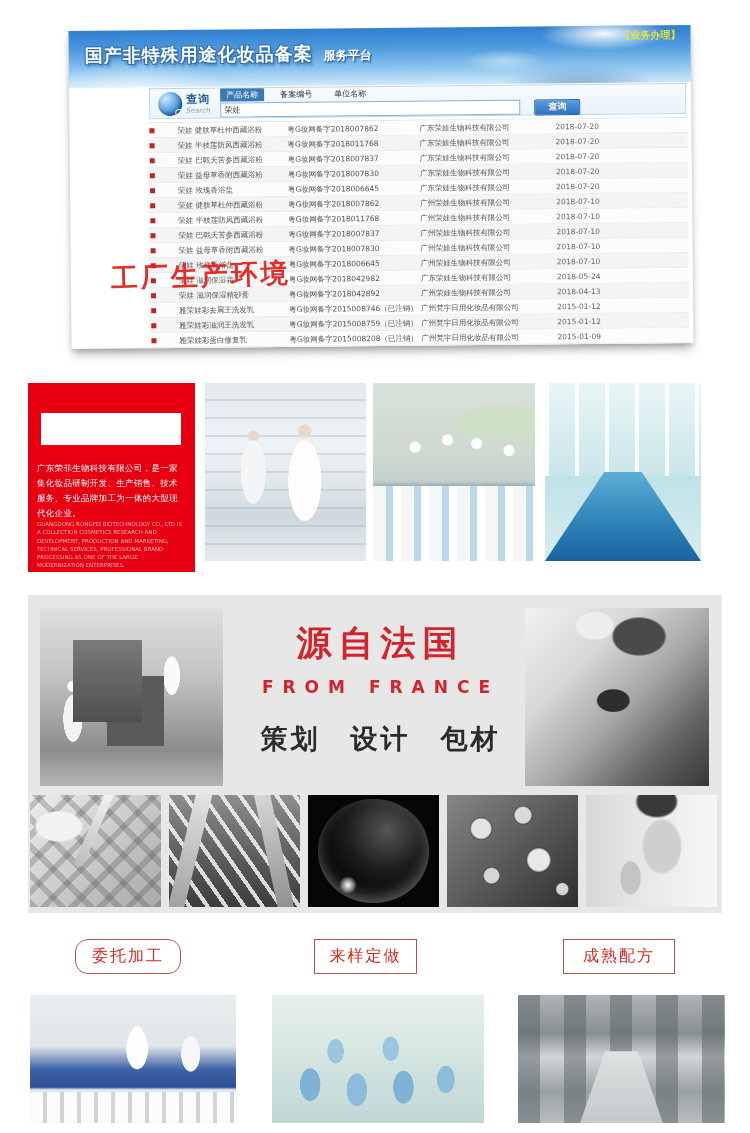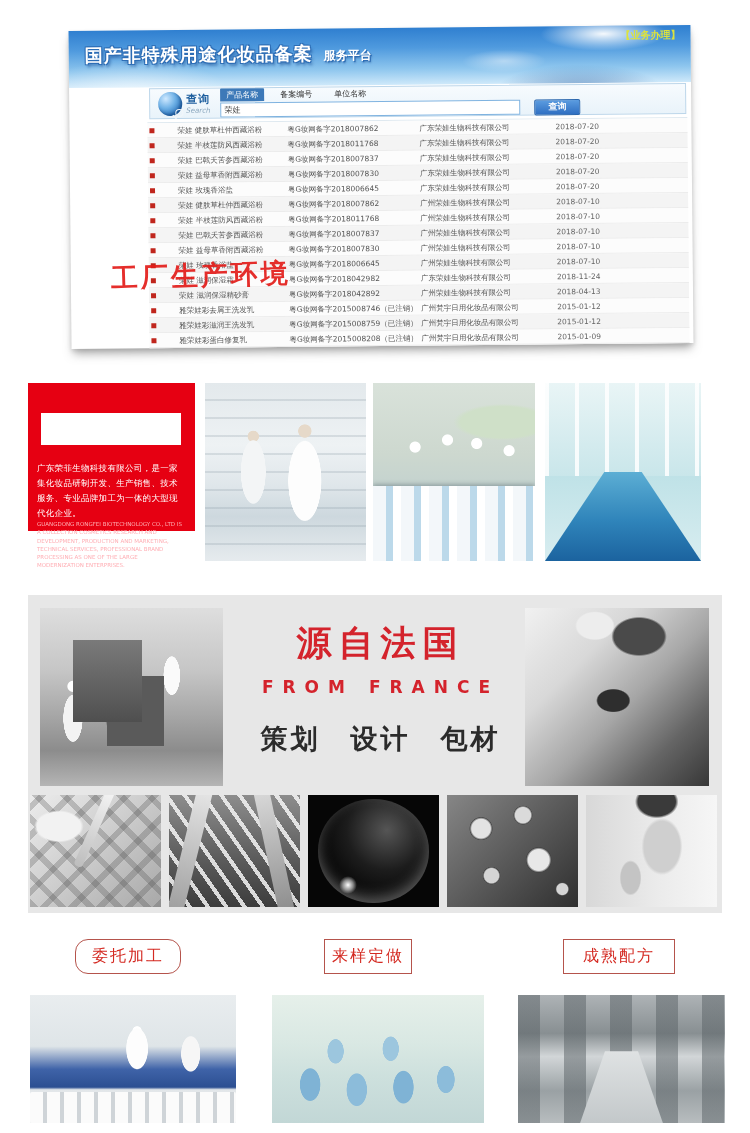--- a/index.html
+++ b/index.html
@@ -51,21 +51,21 @@
   .c { position:absolute; top:0; line-height:15px; font-size:7.5px; color:#555; white-space:nowrap; }
   .c.name { left:30px; }
   .c.num  { left:140px; }
   .c.comp { left:272px; }
   .c.date { left:408px; color:#666; }
 
   .watermark { position:absolute; left:40px; top:228px; font-size:27px; font-weight:900; color:#e31d1a;
     letter-spacing:3px; transform:rotate(-1.2deg); white-space:nowrap; opacity:.92; }
 
   
-  .redbox { position:absolute; left:28px; top:383px; width:167px; height:148px; background:var(--brand-red,#e60012); }
+  .redbox { position:absolute; left:28px; top:383px; width:167px; height:189px; background:var(--brand-red,#e60012); }
   .logo-white { position:absolute; left:13px; top:30px; width:140px; height:32px; background:#fff; }
   .redbox .cn { position:absolute; left:9px; top:78px; width:149px; color:#fff; font-size:8.5px; line-height:1.75; letter-spacing:.3px; }
   .redbox .en { position:absolute; left:9px; top:137px; width:149px; color:#ffaeb4; font-size:5.5px; line-height:1.5; }
 
   .ph { position:absolute; overflow:hidden; }
   .ph-lab { left:205px; top:383px; width:161px; height:178px;
     background:
       radial-gradient(ellipse 24px 58px at 62% 55%, #fdfdfd 68%, transparent 70%),
       radial-gradient(ellipse 18px 46px at 30% 50%, #f3f5f6 68%, transparent 70%),
       radial-gradient(circle 7px at 62% 27%, #e6d9c9 90%, transparent 100%),
@@ -149,21 +149,21 @@
       radial-gradient(ellipse 34px 26px at 54% 6%, #3a3a3a 55%, transparent 64%),
       radial-gradient(ellipse 30px 42px at 58% 46%, #cfcfcf 60%, transparent 68%),
       radial-gradient(ellipse 16px 26px at 34% 74%, #c4c4c4 60%, transparent 68%),
       linear-gradient(90deg,#d8d8d8 0%,#ebebeb 55%,#f6f6f6 100%); }
 
   
   .svc-btn { position:absolute; top:939px; height:35px; background:#fff; border:1px solid #b5544c;
     color:#d42a22; font-size:16px; font-weight:500; letter-spacing:2px; cursor:pointer;
     font-family:"DejaVu Sans","Liberation Sans",sans-serif; }
   .b1 { left:75px;  width:106px;border-radius:13px; }
-  .b2 { left:324px; width:88px; }
+  .b2 { left:314px; width:103px; }
   .b3 { left:563px; width:112px; }
 
   .fp1 { left:30px; top:995px; width:206px; height:128px;
     background:
       radial-gradient(ellipse 16px 30px at 52% 42%, #fdfdfd 66%, transparent 70%),
       radial-gradient(ellipse 14px 26px at 78% 46%, #f6f6f6 66%, transparent 70%),
       radial-gradient(circle 5px at 52% 28%, #fff 85%, transparent 100%),
       linear-gradient(180deg,#e9edef 0%,#dfe5e8 40%,#3f63a8 58%,#2c4f92 72%,#e2e6e9 74%,#f2f4f5 100%); }
   .fp1:after { content:""; position:absolute; left:0; bottom:0; width:100%; height:24%;
     background:repeating-linear-gradient(90deg,#fbfbfb 0 13px,#cfd4d8 13px 17px); border-radius:2px; }
@@ -299,21 +299,21 @@
           <span class="c num">粤G妆网备字2018006645</span>
           <span class="c comp">广州荣娃生物科技有限公司</span>
           <span class="c date">2018-07-10</span>
         </div>
 
         <div class="row">
           <span class="bullet"></span>
           <span class="c name">荣娃 滋润保湿霜</span>
           <span class="c num">粤G妆网备字2018042982</span>
           <span class="c comp">广东荣娃生物科技有限公司</span>
-          <span class="c date">2018-11-24</span>
+          <span class="c date">2018-05-24</span>
         </div>
 
         <div class="row">
           <span class="bullet"></span>
           <span class="c name">荣娃 滋润保湿精砂膏</span>
           <span class="c num">粤G妆网备字2018042892</span>
           <span class="c comp">广州荣娃生物科技有限公司</span>
           <span class="c date">2018-04-13</span>
         </div>
 

